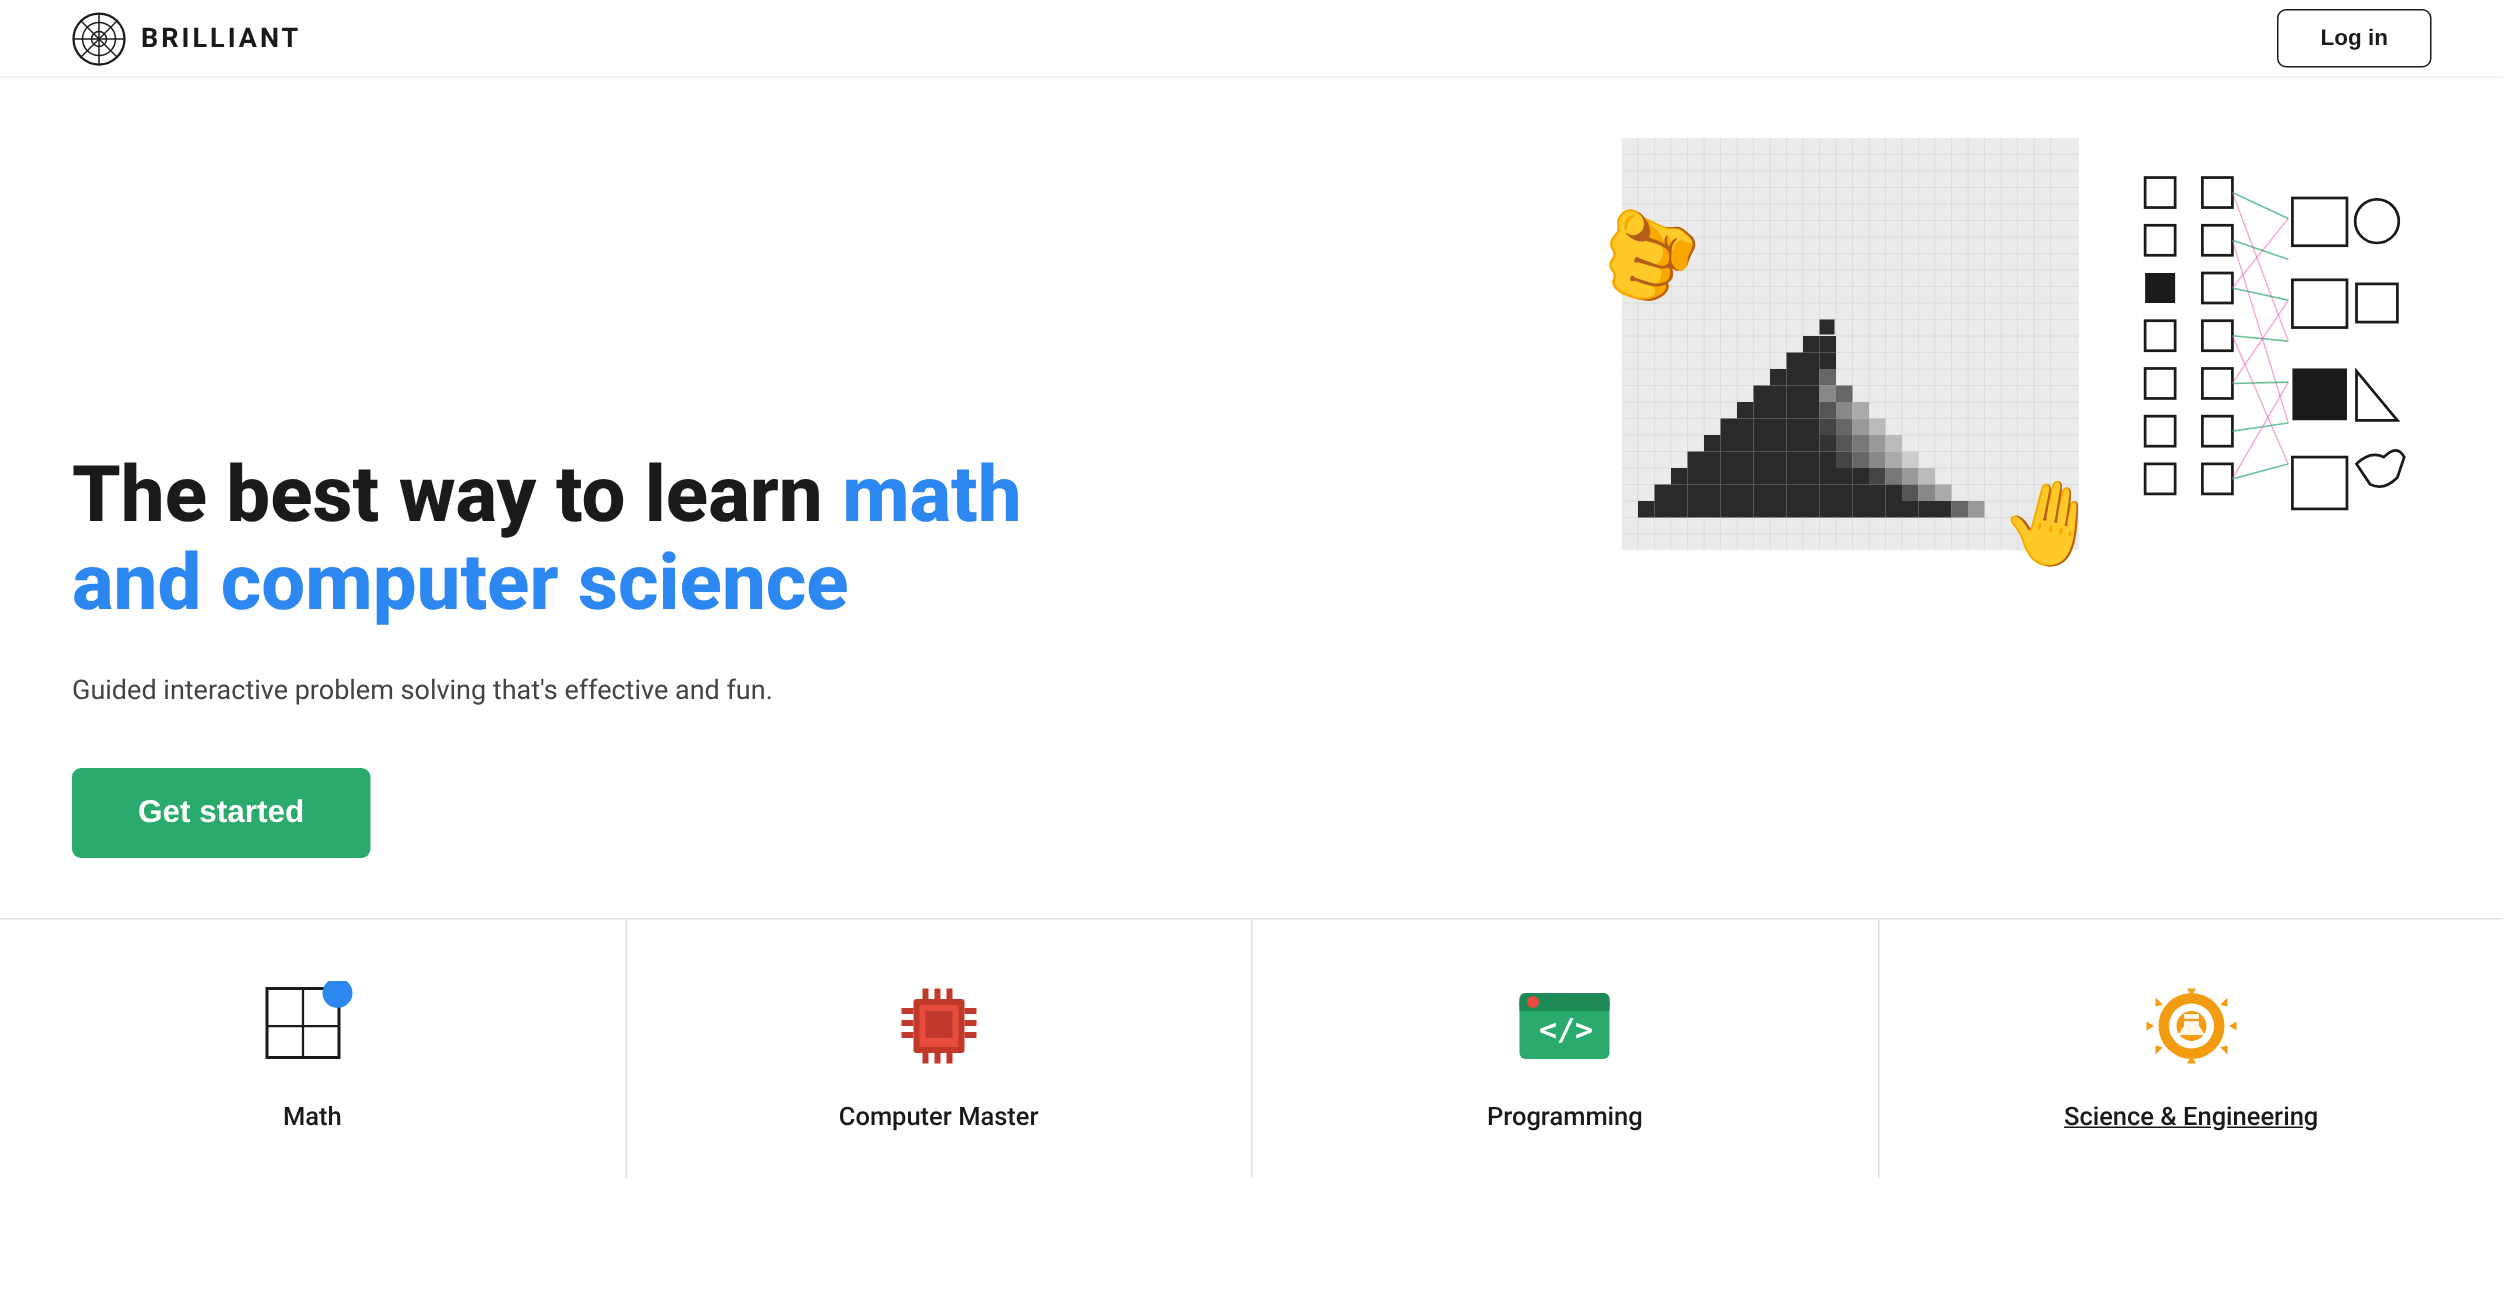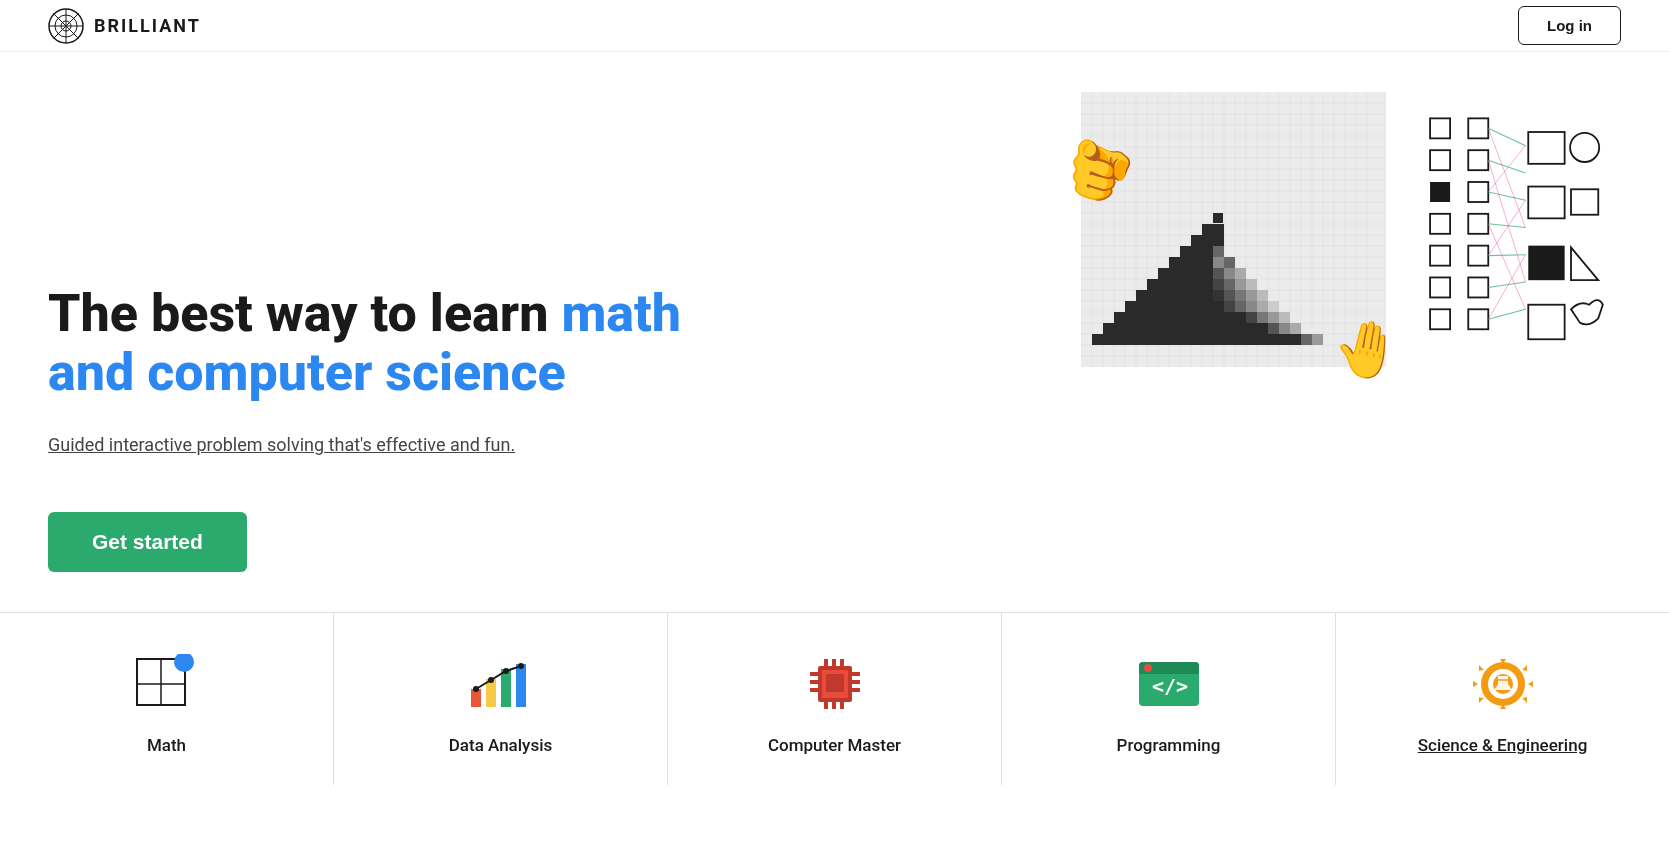--- a/index.html
+++ b/index.html
@@ -65,22 +65,21 @@
       color: #1a1a1a;
       margin-bottom: 28px;
     }
     .hero-title .highlight {
       color: #2d87f0;
     }
     .hero-subtitle {
       font-size: 18px;
       color: #444;
       line-height: 1.6;
-      margin-bottom: 52px;
-      text-decoration: underline;
+      margin-bottom: 36px;
     }
     .get-started-btn {
       background: #2baa6e;
       color: #fff;
       border: none;
       padding: 18px 44px;
       font-size: 21px;
       font-weight: 600;
       border-radius: 6px;
       cursor: pointer;
@@ -441,38 +440,20 @@
 
         <rect x="5" y="5" width="48" height="46" fill="none" stroke="#1a1a1a" stroke-width="2"></rect>
         <line x1="5" y1="30" x2="53" y2="30" stroke="#1a1a1a" stroke-width="1.5"></line>
         <line x1="29" y1="5" x2="29" y2="51" stroke="#1a1a1a" stroke-width="1.5"></line>
         <circle cx="52" cy="8" r="10" fill="#2d87f0"></circle>
       </svg>
     </div>
     <span class="category-label">Math</span>
   </div>
 
-  <div class="category-item">
-    <div class="category-icon">
-      <svg width="70" height="60" viewBox="0 0 70 60">
-
-        <rect x="5" y="35" width="10" height="18" fill="#e8563a"></rect>
-        <rect x="20" y="25" width="10" height="28" fill="#f7c948"></rect>
-        <rect x="35" y="15" width="10" height="38" fill="#2baa6e"></rect>
-        <rect x="50" y="10" width="10" height="43" fill="#2d87f0"></rect>
-
-        <polyline points="10,35 25,26 40,17 55,12" fill="none" stroke="#1a1a1a" stroke-width="2"></polyline>
-        <circle cx="10" cy="35" r="3" fill="#1a1a1a"></circle>
-        <circle cx="25" cy="26" r="3" fill="#1a1a1a"></circle>
-        <circle cx="40" cy="17" r="3" fill="#1a1a1a"></circle>
-        <circle cx="55" cy="12" r="3" fill="#1a1a1a"></circle>
-      </svg>
-    </div>
-    <span class="category-label">Data Analysis</span>
-  </div>
 
   <div class="category-item">
     <div class="category-icon">
       <svg width="70" height="60" viewBox="0 0 70 60">
 
         <rect x="18" y="12" width="34" height="36" fill="#c0392b" rx="2"></rect>
         <rect x="22" y="16" width="26" height="28" fill="#e74c3c" rx="1"></rect>
 
         <rect x="26" y="20" width="18" height="18" fill="#c0392b" rx="1"></rect>
 

